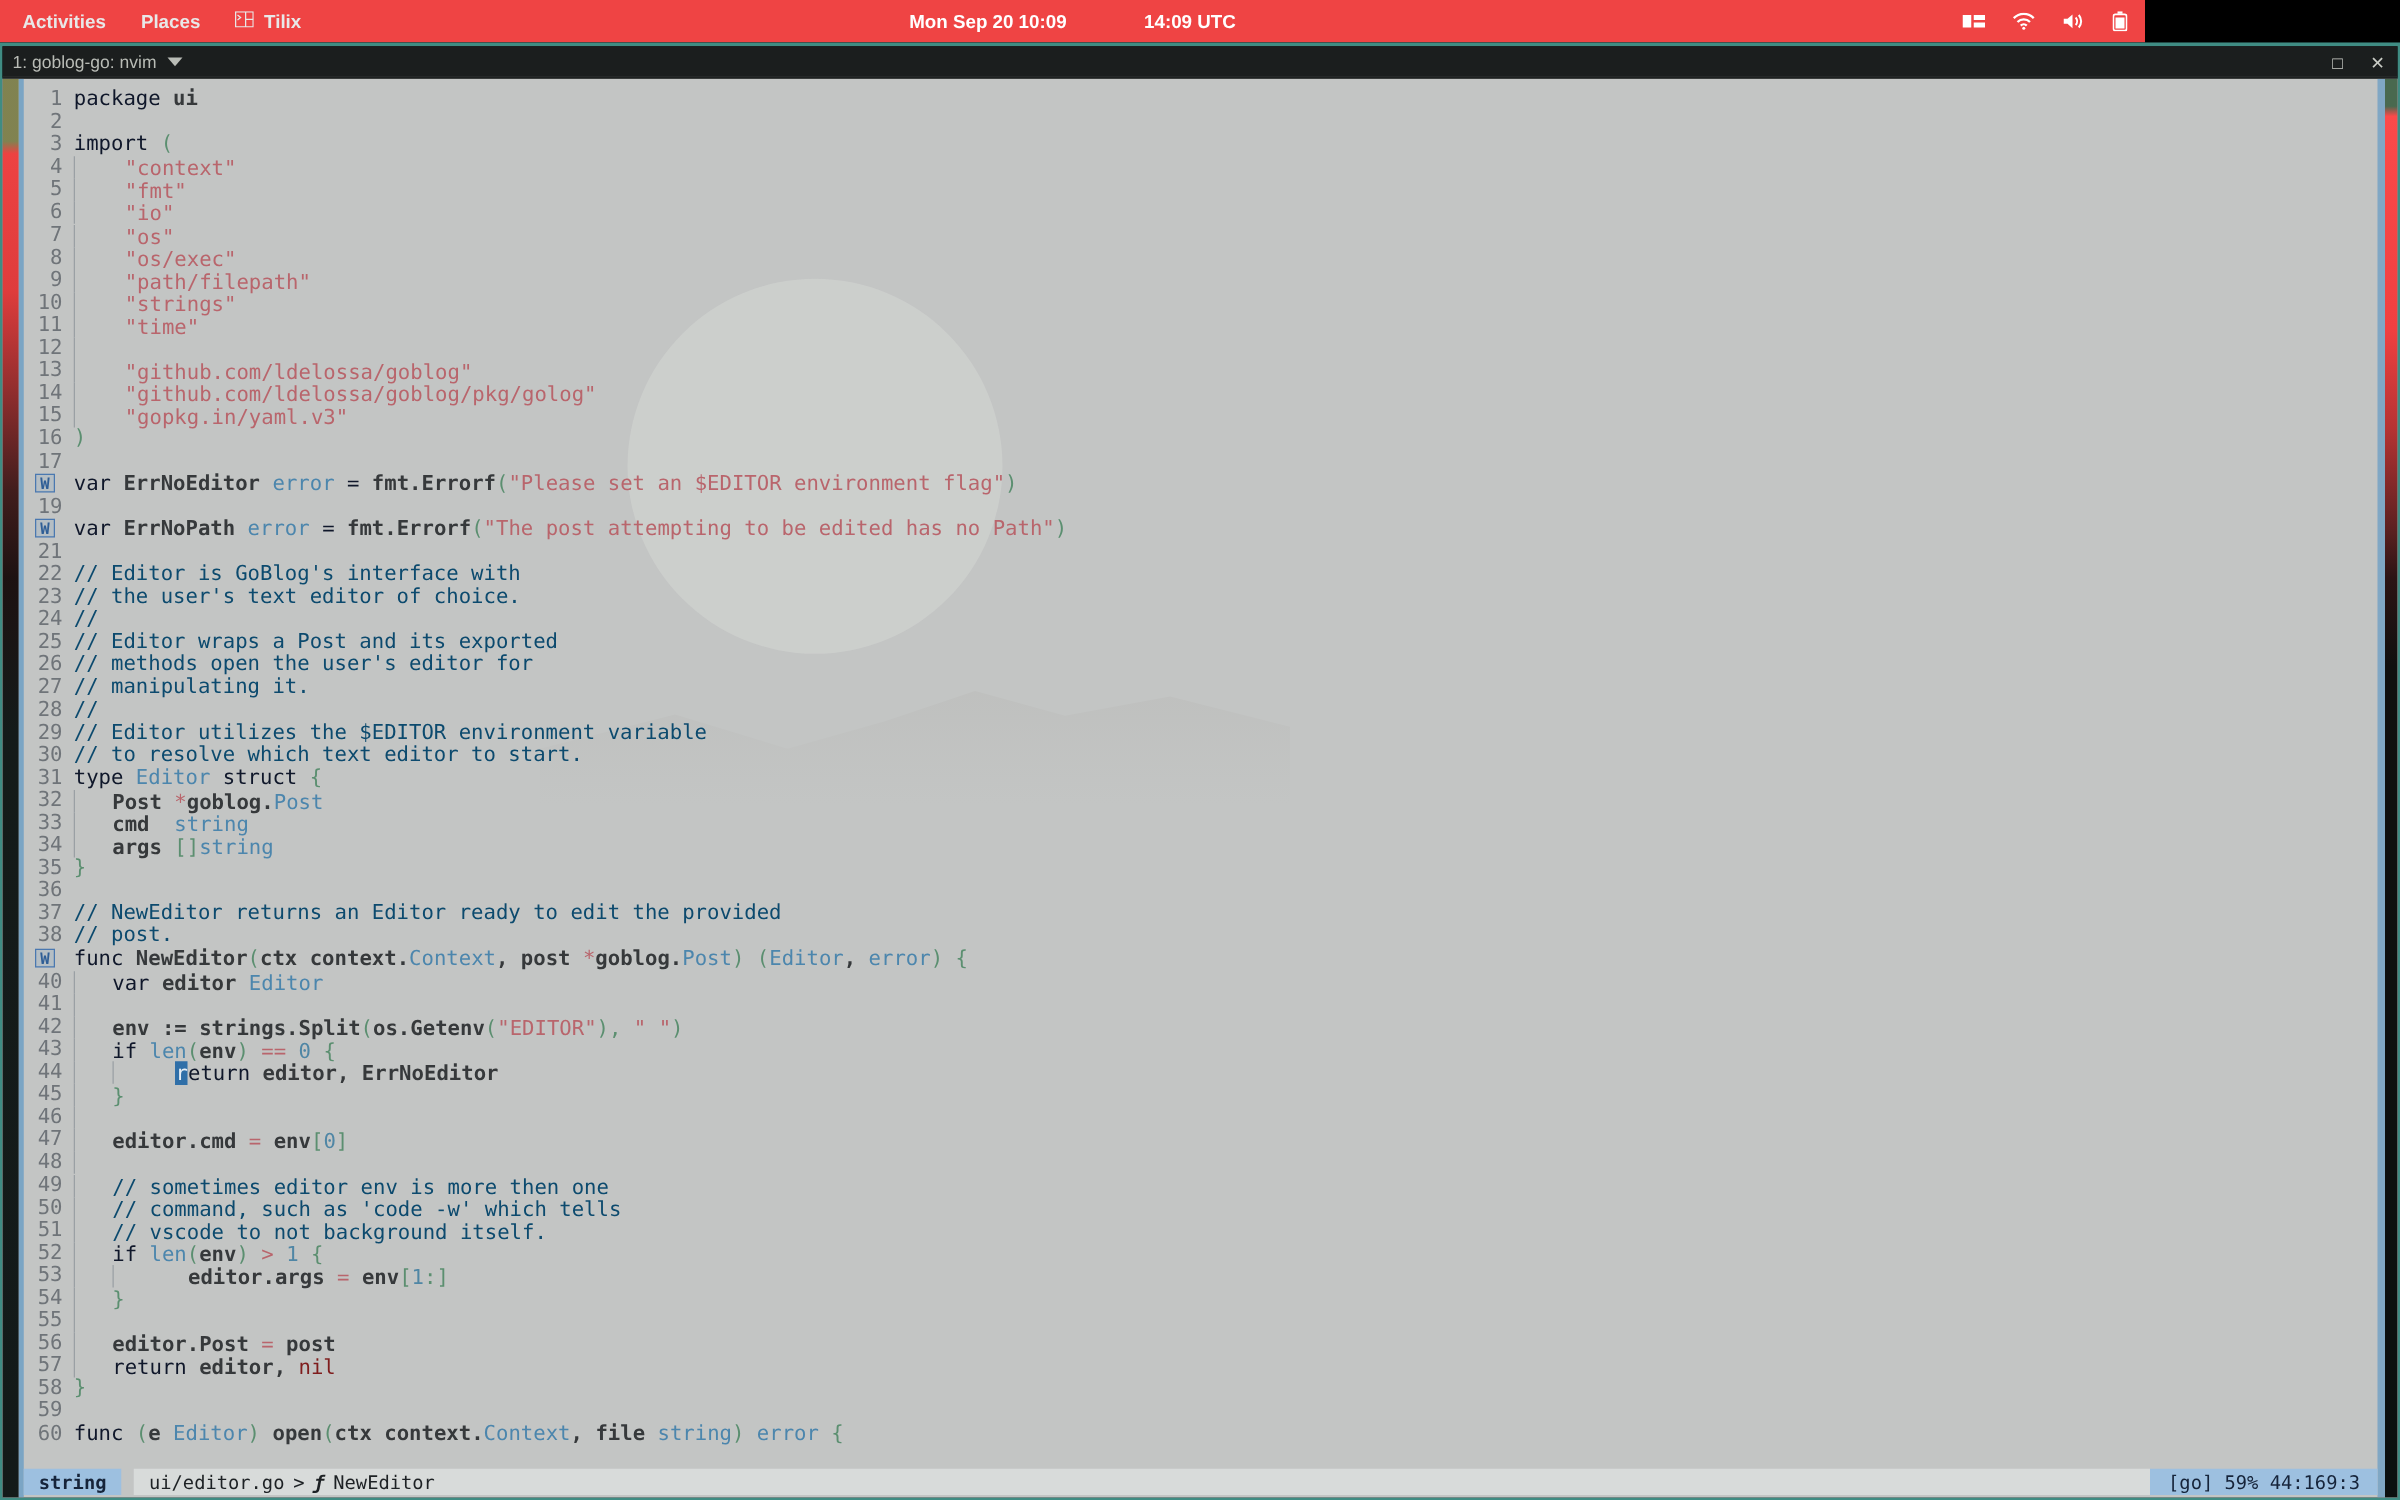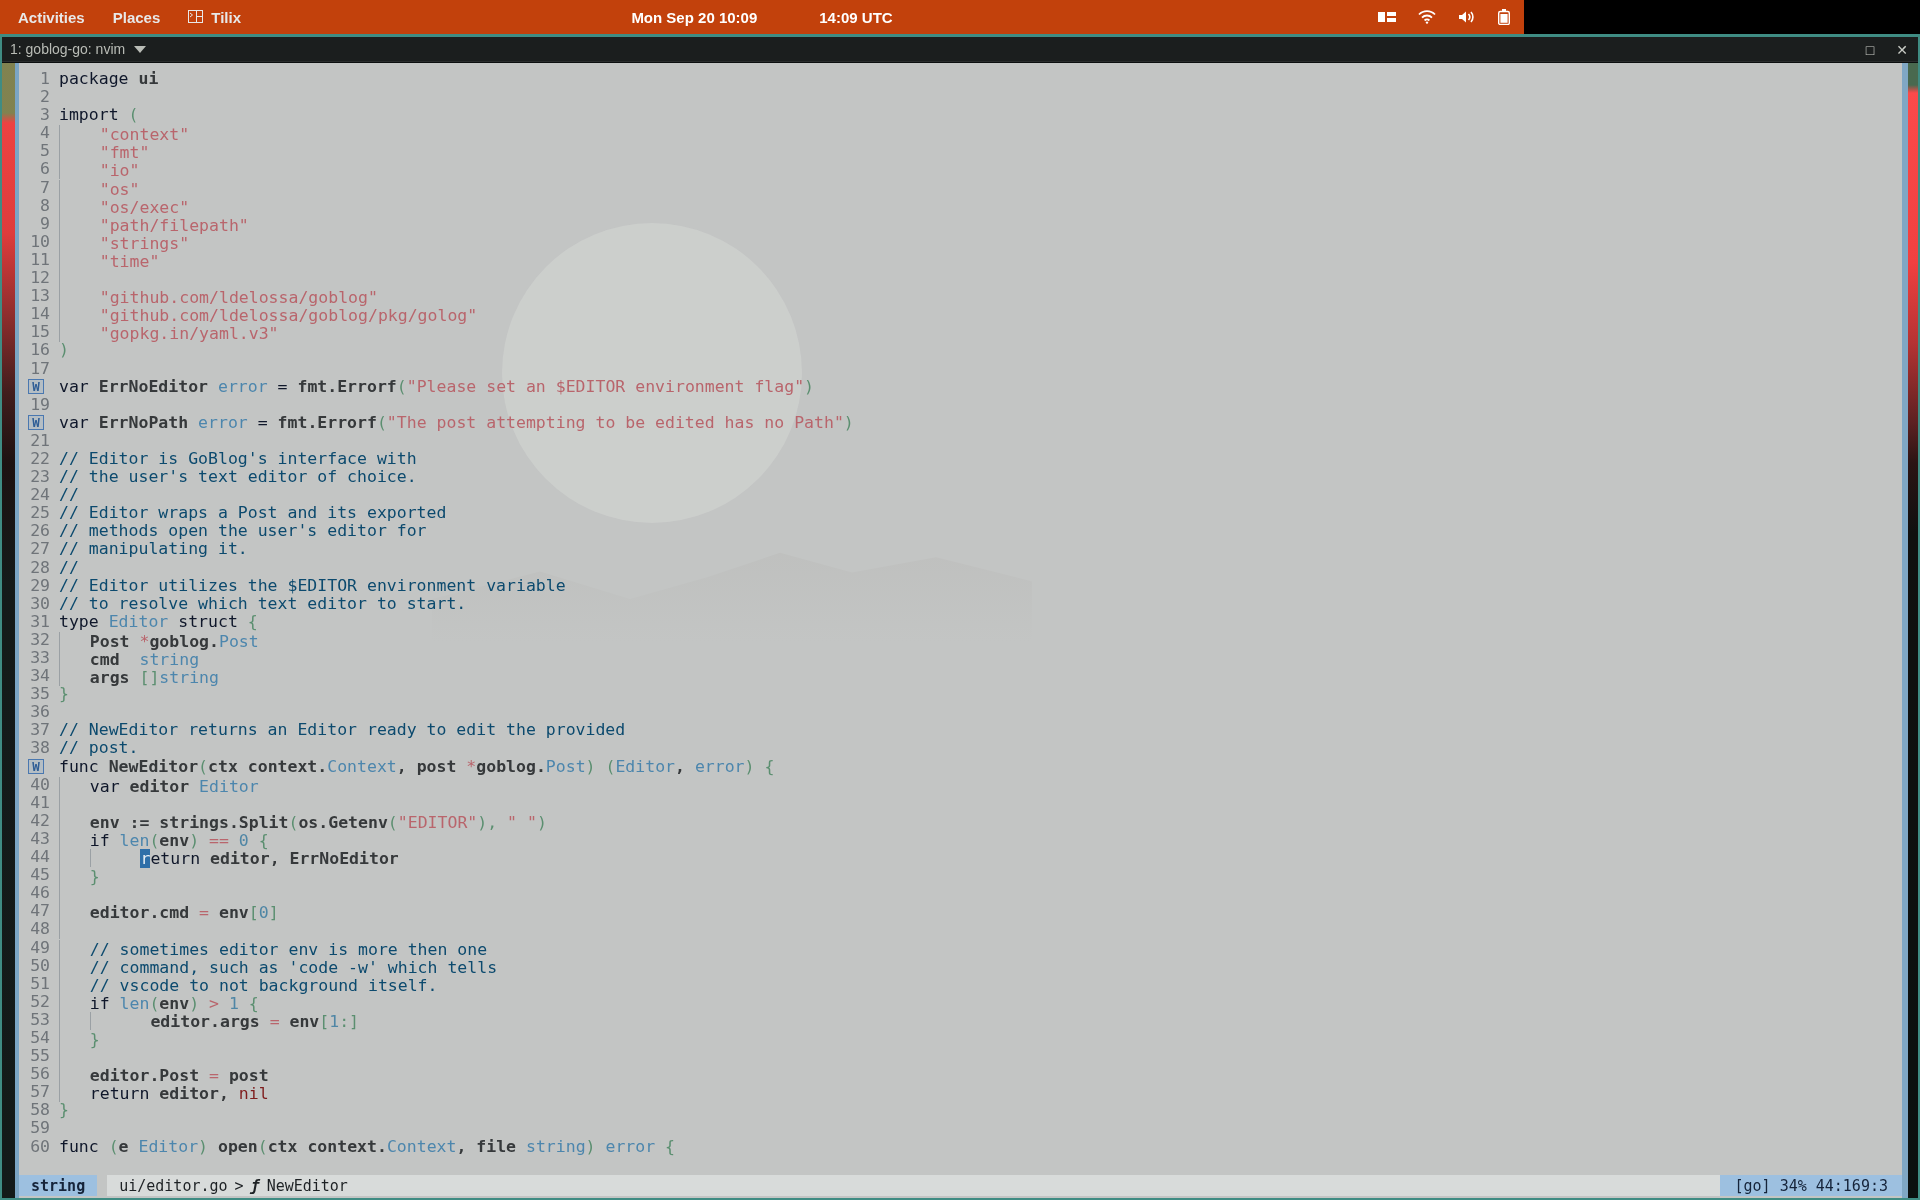--- a/index.html
+++ b/index.html
@@ -6,22 +6,22 @@
   html, body {
     width: 1920px; height: 1200px;
     background: #000;
     font-family: "Liberation Sans", sans-serif;
     overflow: hidden;
   }
 
   
   #topbar {
     position: absolute; top: 0; left: 0;
-    width: 1524px; height: 34px;
-    background: #c2410c;
+    width: 1716px; height: 34px;
+    background: #ef4444;
     display: flex; align-items: center;
     color: #ffffff;
     font-size: 15px; font-weight: bold;
   }
   .tb-item {
     padding: 0 14px; height: 34px;
     display: flex; align-items: center; gap: 8px;
     color: #e8e8e8; white-space: nowrap;
   }
   .tb-item.first { padding-left: 18px; }
@@ -275,18 +275,18 @@
       </div>
       <div id="sl-path">
         <span>ui/editor.go</span>
         <span>&gt;</span>
         <span id="sl-fn-sym">ƒ</span>
         <span>NewEditor</span>
       </div>
       <div id="sl-mid"></div>
       <div id="sl-right">
         <span>[go]</span>&nbsp;
-        <span>34%</span>&nbsp;
+        <span>59%</span>&nbsp;
         <span>44:169:3</span>
       </div>
     </div>
   </div>
 </div>
 
 </body></html>

